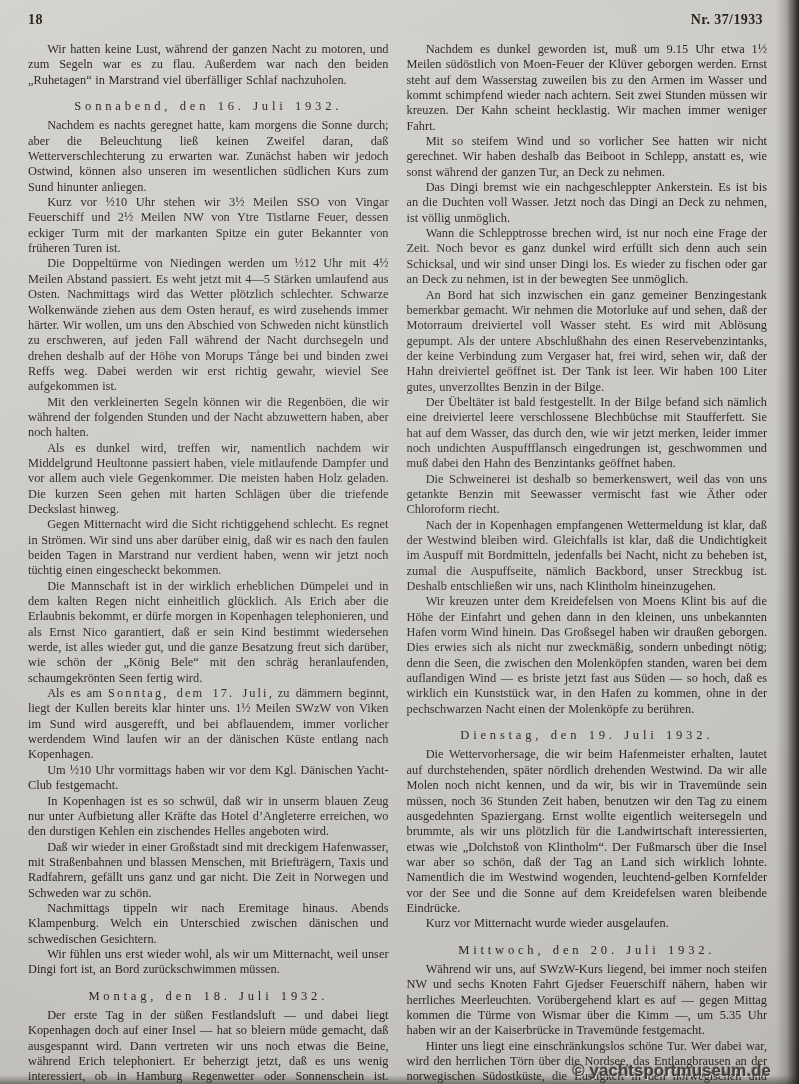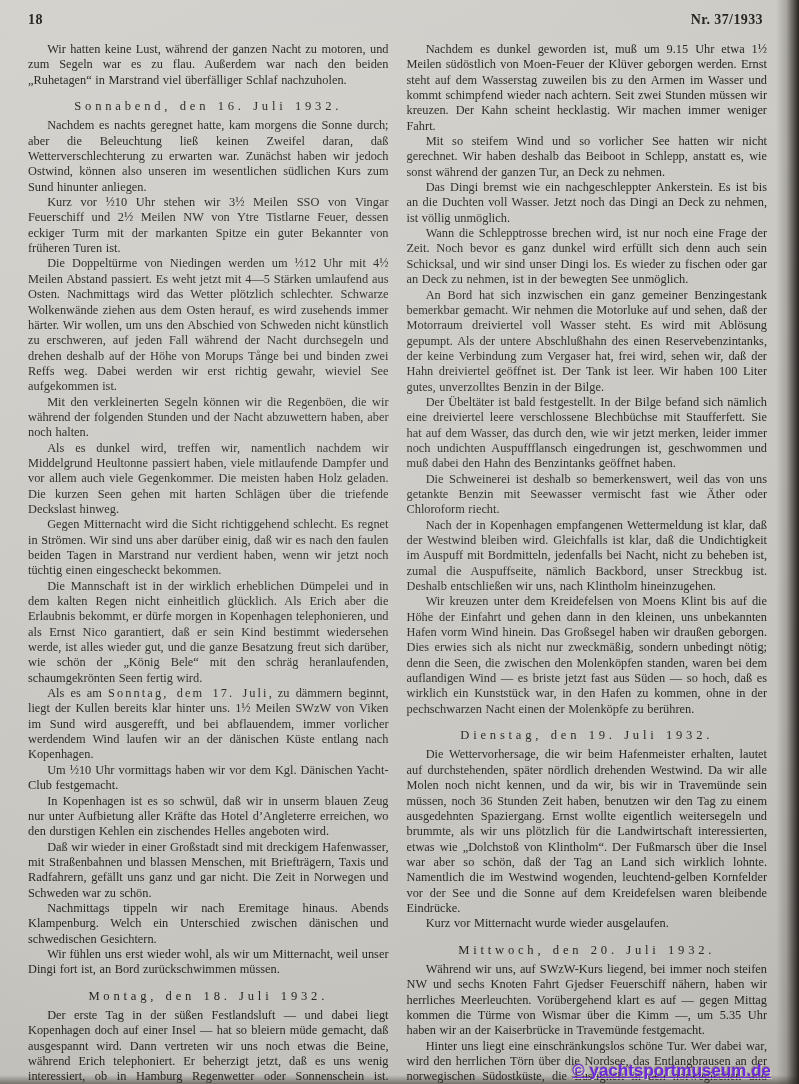--- a/index.html
+++ b/index.html
@@ -47,23 +47,22 @@
     pointer-events:none;
   }
   .vignette{
     position:absolute;inset:0;pointer-events:none;
     background:radial-gradient(ellipse 120% 100% at 40% 40%,rgba(255,255,255,0.10) 0%,rgba(0,0,0,0) 55%,rgba(60,55,48,0.12) 100%);
   }
   .watermark{
     position:absolute;right:28px;bottom:3px;
     font-family:"Liberation Sans","DejaVu Sans",sans-serif;
     font-weight:bold;font-size:17px;
-    color:#6d28d9;
+    color:#404040;
     text-shadow:1px 1px 0 rgba(238,236,230,0.65), -1px -1px 1px rgba(55,20,12,0.35);
-    text-decoration:underline;
   }
 </style>
 </head>
 <body>
 
 <div class="page-header">
   <span>18</span>
   <span>Nr. 37/1933</span>
 </div>
 

